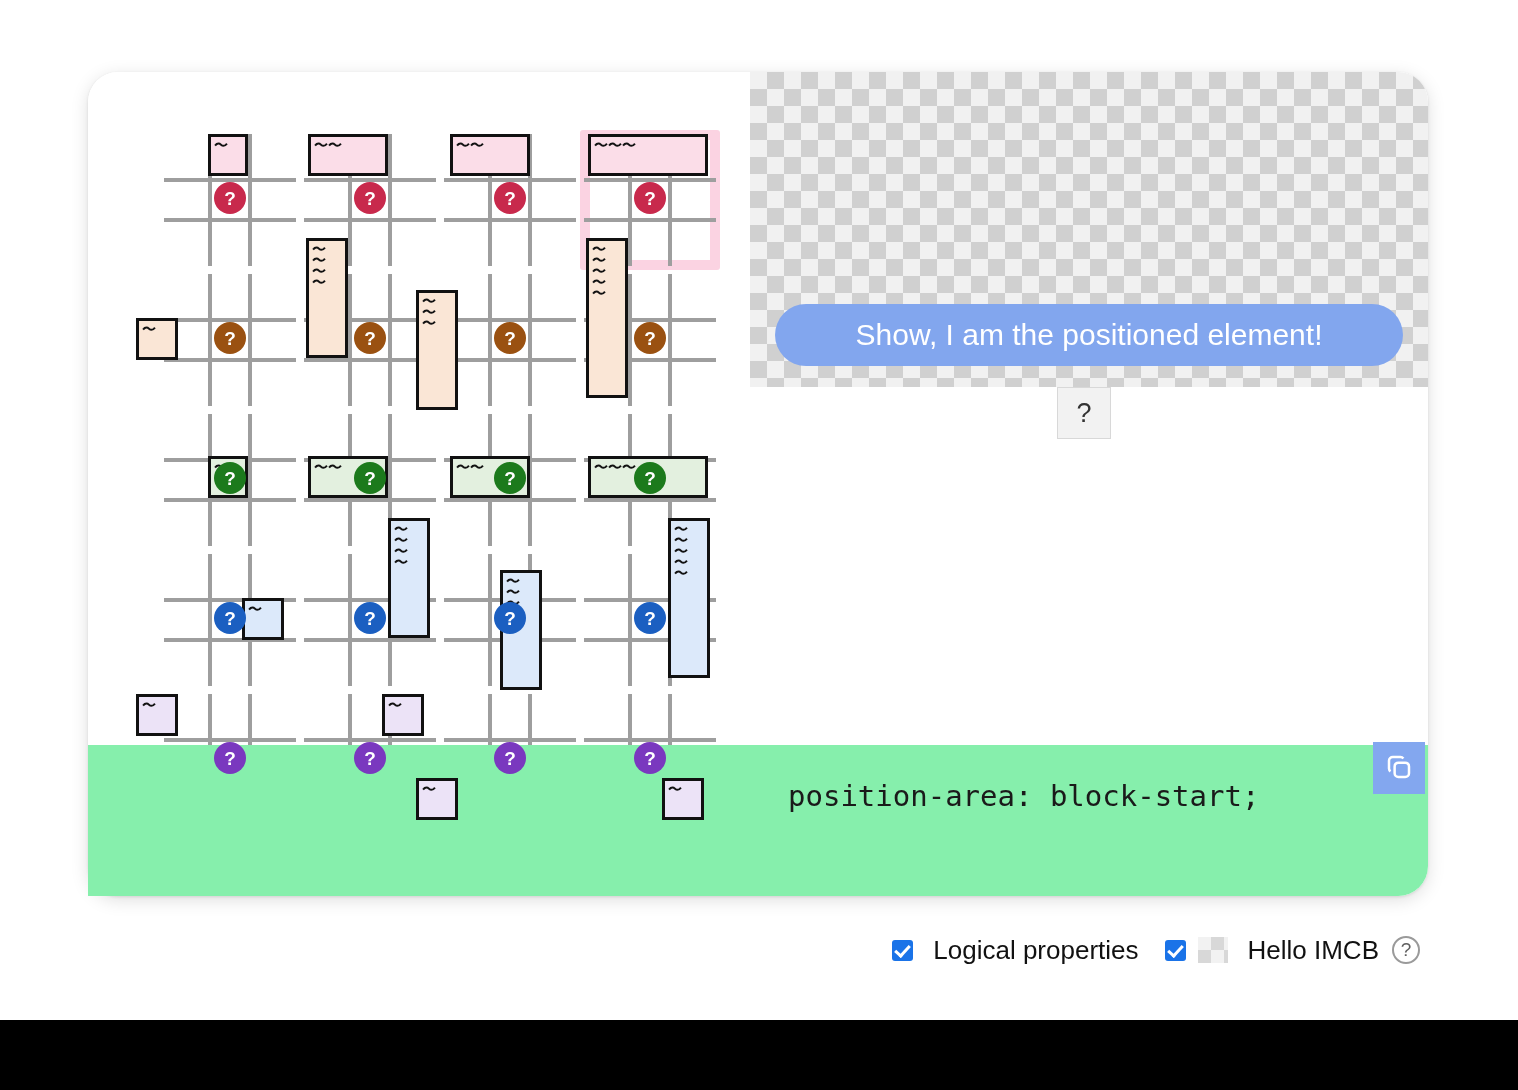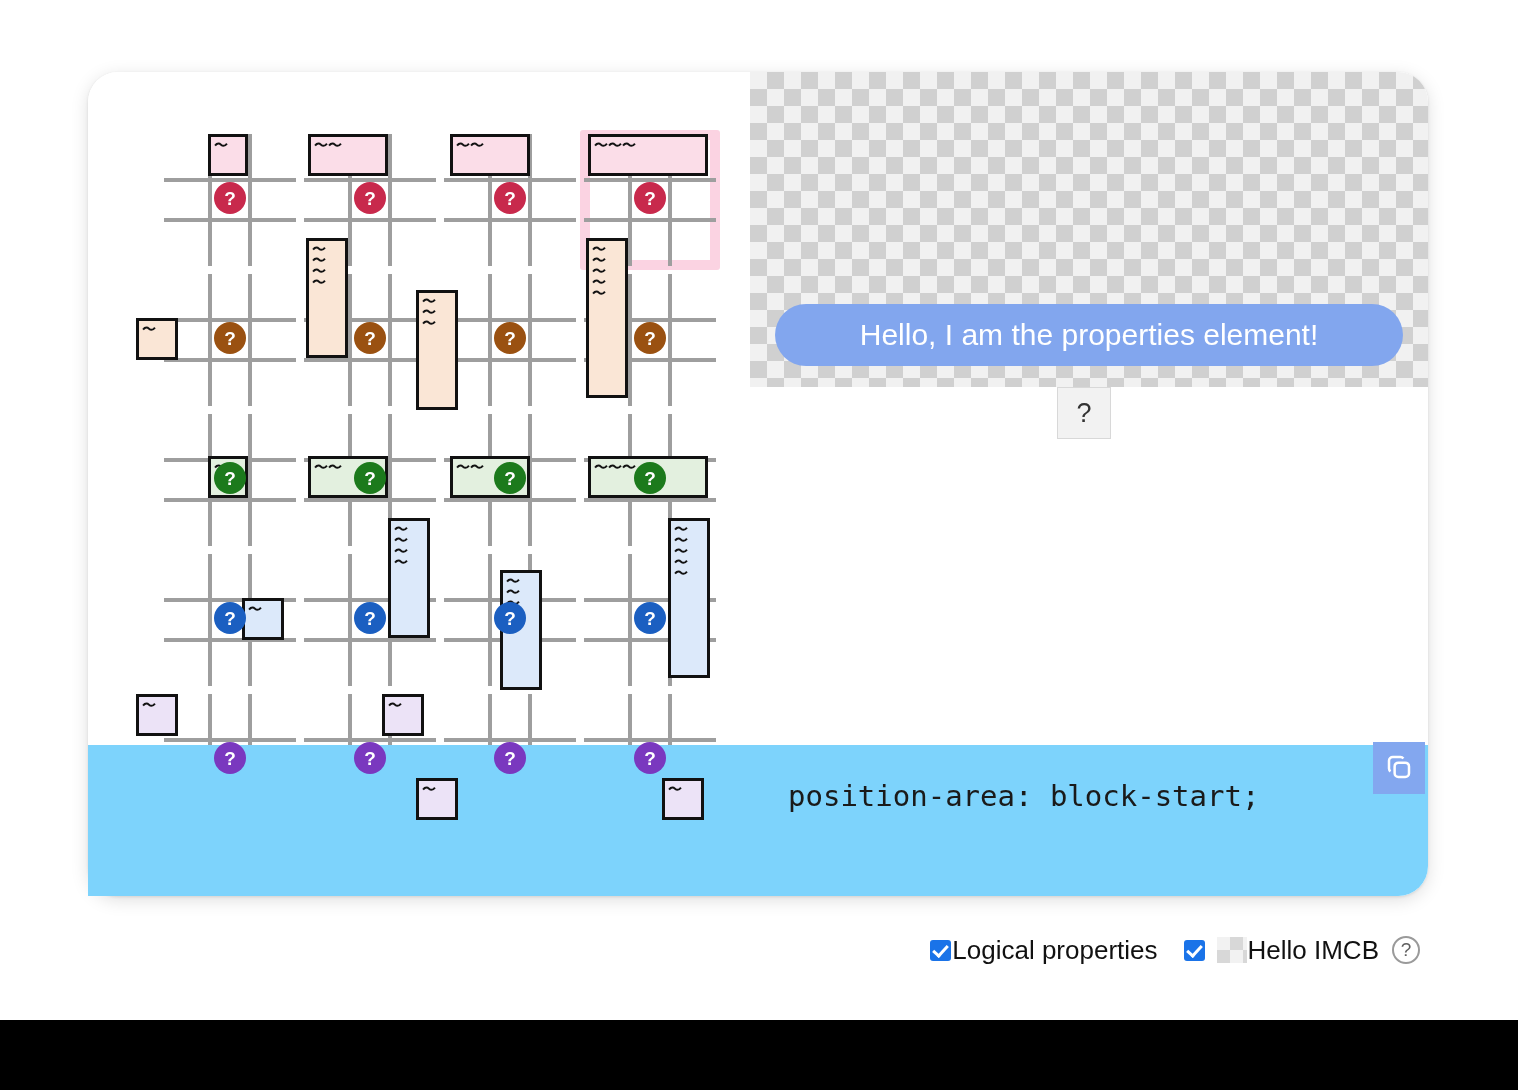--- a/index.html
+++ b/index.html
@@ -130,21 +130,21 @@
     display:flex; align-items:center; justify-content:center;
     font-size:27px; color:#333;
     font-family:"Liberation Sans", sans-serif;
   }
 
   
   .codeblock{
     position:absolute;
     left:88px; top:745px;
     width:1340px; height:151px;
-    background:#7dd3fc;
+    background:#86efac;
     border-radius:0 0 30px 0;
   }
   .code-text{
     position:absolute;
     left:700px; top:34px;
     font-family:"DejaVu Sans Mono", monospace;
     font-size:29px;
     color:#1a1a1a;
     white-space:pre;
   }
@@ -180,21 +180,21 @@
     position:absolute;
     left:6px; top:2px;
     width:6px; height:12px;
     border:solid #fff;
     border-width:0 3px 3px 0;
     transform:rotate(42deg);
   }
   .ctl-label{
     font-size:26px;
     color:#111;
-    margin-left:1px;
+    margin-left:20px;
     font-family:"Liberation Sans", sans-serif;
     white-space:nowrap;
   }
   .swatch{
     width:30px; height:26px;
     margin-left:12px;
     background-color:#f2f2f2;
     background-image:
       linear-gradient(45deg,#d8d8d8 25%,transparent 25%,transparent 75%,#d8d8d8 75%),
       linear-gradient(45deg,#d8d8d8 25%,transparent 25%,transparent 75%,#d8d8d8 75%);
@@ -478,21 +478,21 @@
           <div class="pbox" style="width: 42px; height: 42px; left: 82px; top: 88px; background: rgb(236, 227, 247);">
             <span>〜</span>
           </div>
           <div class="anchor" style="background: rgb(122, 56, 191); left: 54px; top: 52px;">?</div>
         </div>
       </div>
   </div>
 
   <div class="preview">
     <div class="checkerboard"></div>
-    <div class="bubble">Hello, I am the properties element!</div>
+    <div class="bubble">Show, I am the positioned element!</div>
     <div class="anchor-chip">?</div>
   </div>
 
 </div>
 
 <div class="codeblock">
   <div class="code-text">position-area: block-start;</div>
   <button class="copy-btn">
     <span>
       <svg width="30" height="30" viewBox="0 0 24 24" fill="none" stroke="#ffffff" stroke-width="2">

